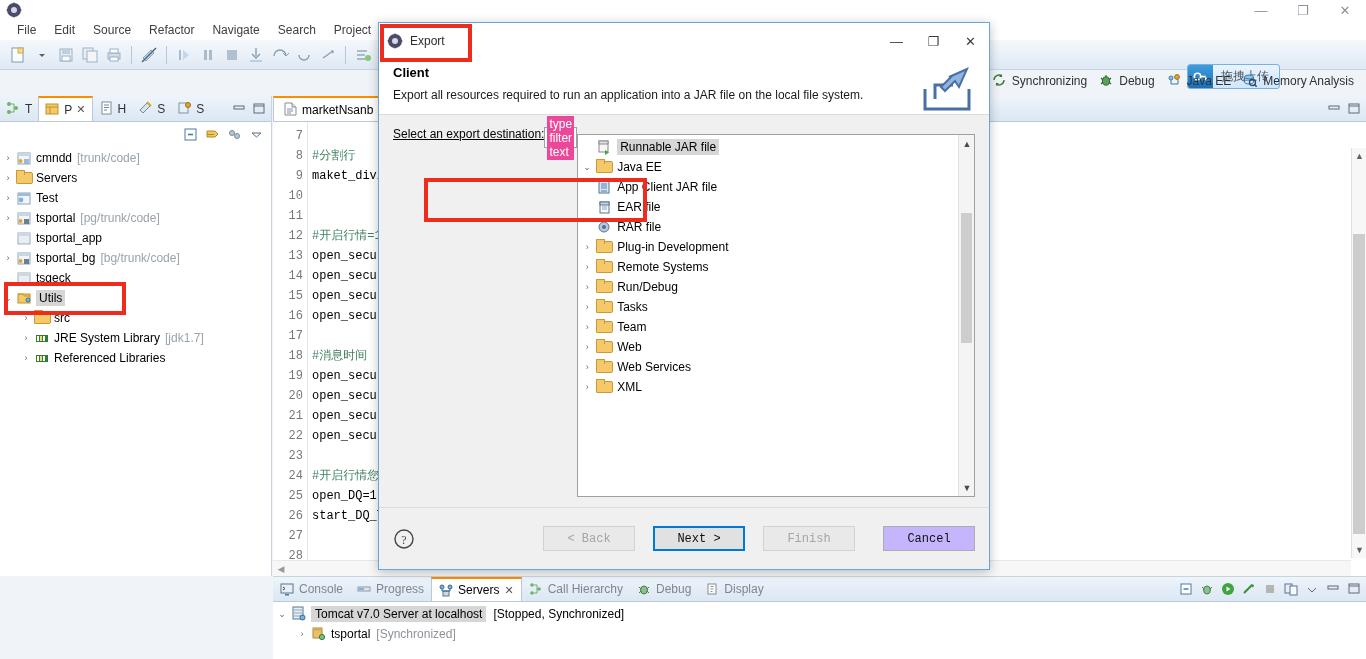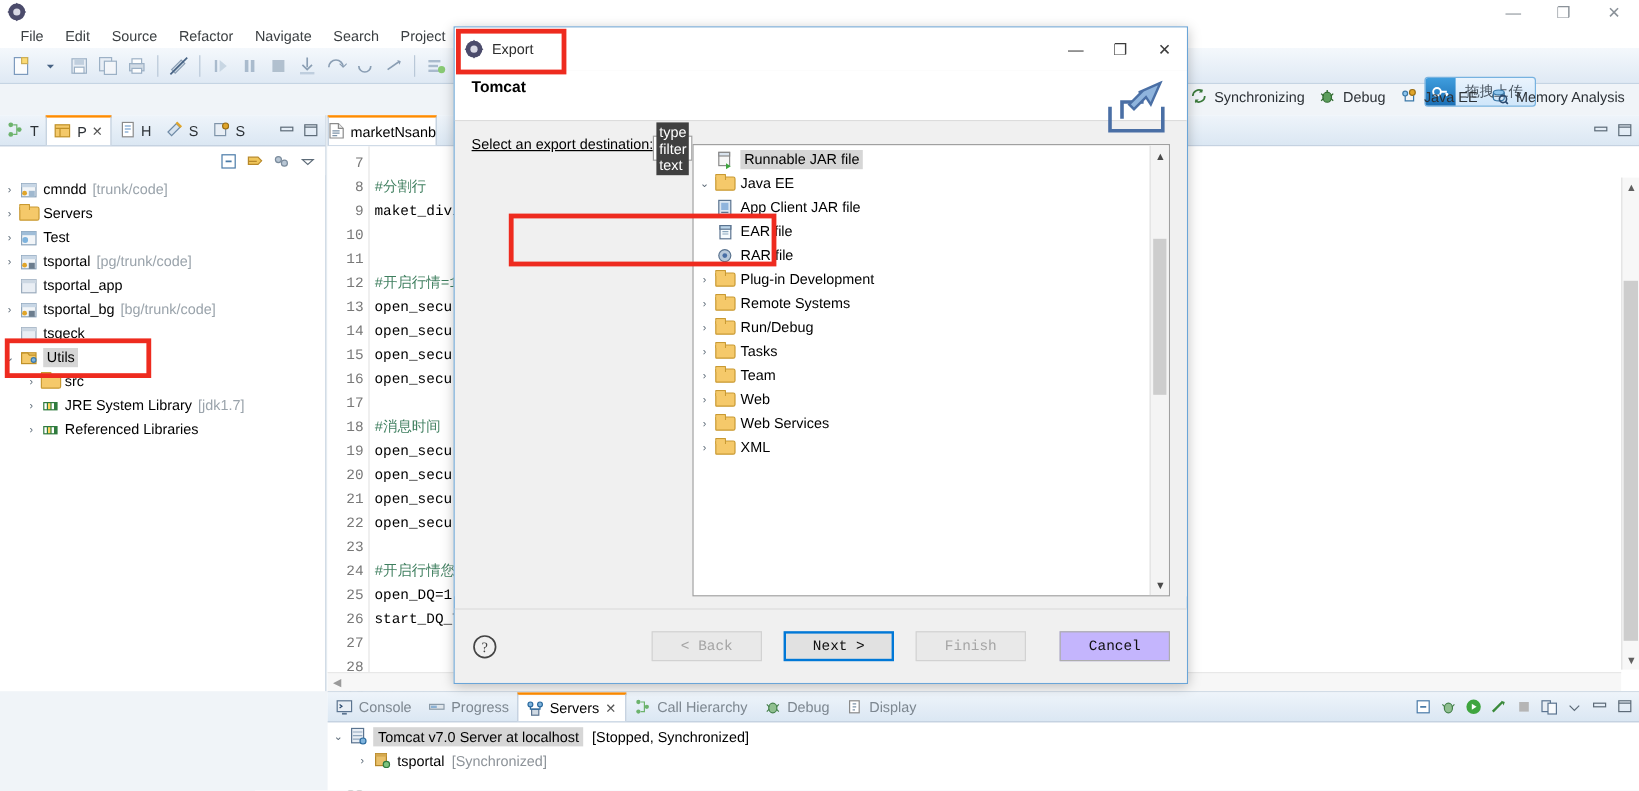--- a/index.html
+++ b/index.html
@@ -136,21 +136,21 @@
   .editor {
     position: absolute; left: 273px; top: 96px; width: 1093px; height: 480px;
     background: #ffffff;
   }
   .ed-tabs {
     height: 26px; background: linear-gradient(#eef4fa, #dbe7f3);
     display: flex; align-items: flex-end; position: relative;
     border-bottom: 1px solid #b9c9da;
   }
   .ed-tab {
-    height: 25px; display: flex; align-items: center; padding: 0 0;
+    height: 25px; display: flex; align-items: center; padding: 0 10px;
     background: #ffffff; border-top: 2px solid #ff8c00;
     border-left: 1px solid #b9c9da; border-right: 1px solid #b9c9da;
     font-size: 12px; color: #000; white-space: nowrap;
   }
   .ed-tab .et-icon { width: 14px; height: 15px; margin-right: 4px; }
   .ed-tools { position: absolute; right: 2px; bottom: 2px; display: flex; }
   .ed-tools .vtool { width: 20px; height: 20px; display: flex; align-items: center; justify-content: center; }
   .ed-body {
     position: absolute; left: 0; top: 26px; right: 0; bottom: 0;
     display: flex; background: #ffffff;
@@ -248,21 +248,21 @@
   .dlg-head p { margin: 0; font-size: 12px; color: #1a1a1a; max-width: 520px; }
   .dlg-head .head-img { position: absolute; right: 14px; top: 8px; width: 56px; height: 46px; }
   .dlg-main { flex: 1 1 auto; padding: 12px 14px 0 14px; background: #f0f0f0; display: flex; flex-direction: row; }
   .dlg-main .lbl { font-size: 12px; color: #000; margin-bottom: 5px; }
   .dlg-main .lbl u { text-decoration: underline; }
   .filter-input {
     height: 21px; background: #ffffff; border: 1px solid #a0a0a0;
     display: flex; align-items: center; padding: 0 2px; flex: 0 0 21px;
   }
   .filter-input .ftxt {
-    font-size: 12px; color: #ffffff; background: #404040; padding: 1px 2px;
+    font-size: 12px; color: #ffffff; background: #ec4899; padding: 1px 2px;
   }
   .treebox {
     margin-top: 7px; background: #ffffff; border: 1px solid #a0a0a0;
     flex: 1 1 auto; position: relative; overflow: hidden;
   }
   .treebox .dtree { padding-top: 2px; }
   .dtrow { height: 20px; display: flex; align-items: center; font-size: 12px; color: #000; white-space: nowrap; }
   .dtrow .darrow { width: 18px; flex: 0 0 18px; display: flex; align-items: center; justify-content: center; color: #5d6b78; font-size: 9px; }
   .dtrow .dicon { width: 16px; height: 16px; flex: 0 0 16px; margin-right: 5px; }
   .dtrow.child { }
@@ -957,21 +957,22 @@
       </span>
       <span class="dt-text">Export</span>
       <span class="dlg-wc">
         <span class="wb">—</span>
         <span class="wb">❐</span>
         <span class="wb">✕</span>
       </span>
     </div>
 
     <div class="dlg-head">
-      <h2>Tomcat</h2>
+      <h2>Client</h2>
+      <p>Export all resources required to run an application into a JAR file on the local file system.</p>
       <span class="head-img">
         <svg width="56" height="46" viewBox="0 0 56 46">
           <path d="M6 22v20h44V22" fill="none" stroke="#4a6fa5" stroke-width="3"></path>
           <path d="M16 32 L16 18 L34 18" fill="none" stroke="#4a6fa5" stroke-width="3"></path>
           <path d="M30 10 L48 2 L40 20 L36 14 L26 24 L22 20 L32 10 Z" fill="#8fb4dd" stroke="#4a6fa5" stroke-width="2"></path>
         </svg>
       </span>
     </div>
 
     <div class="dlg-main">

